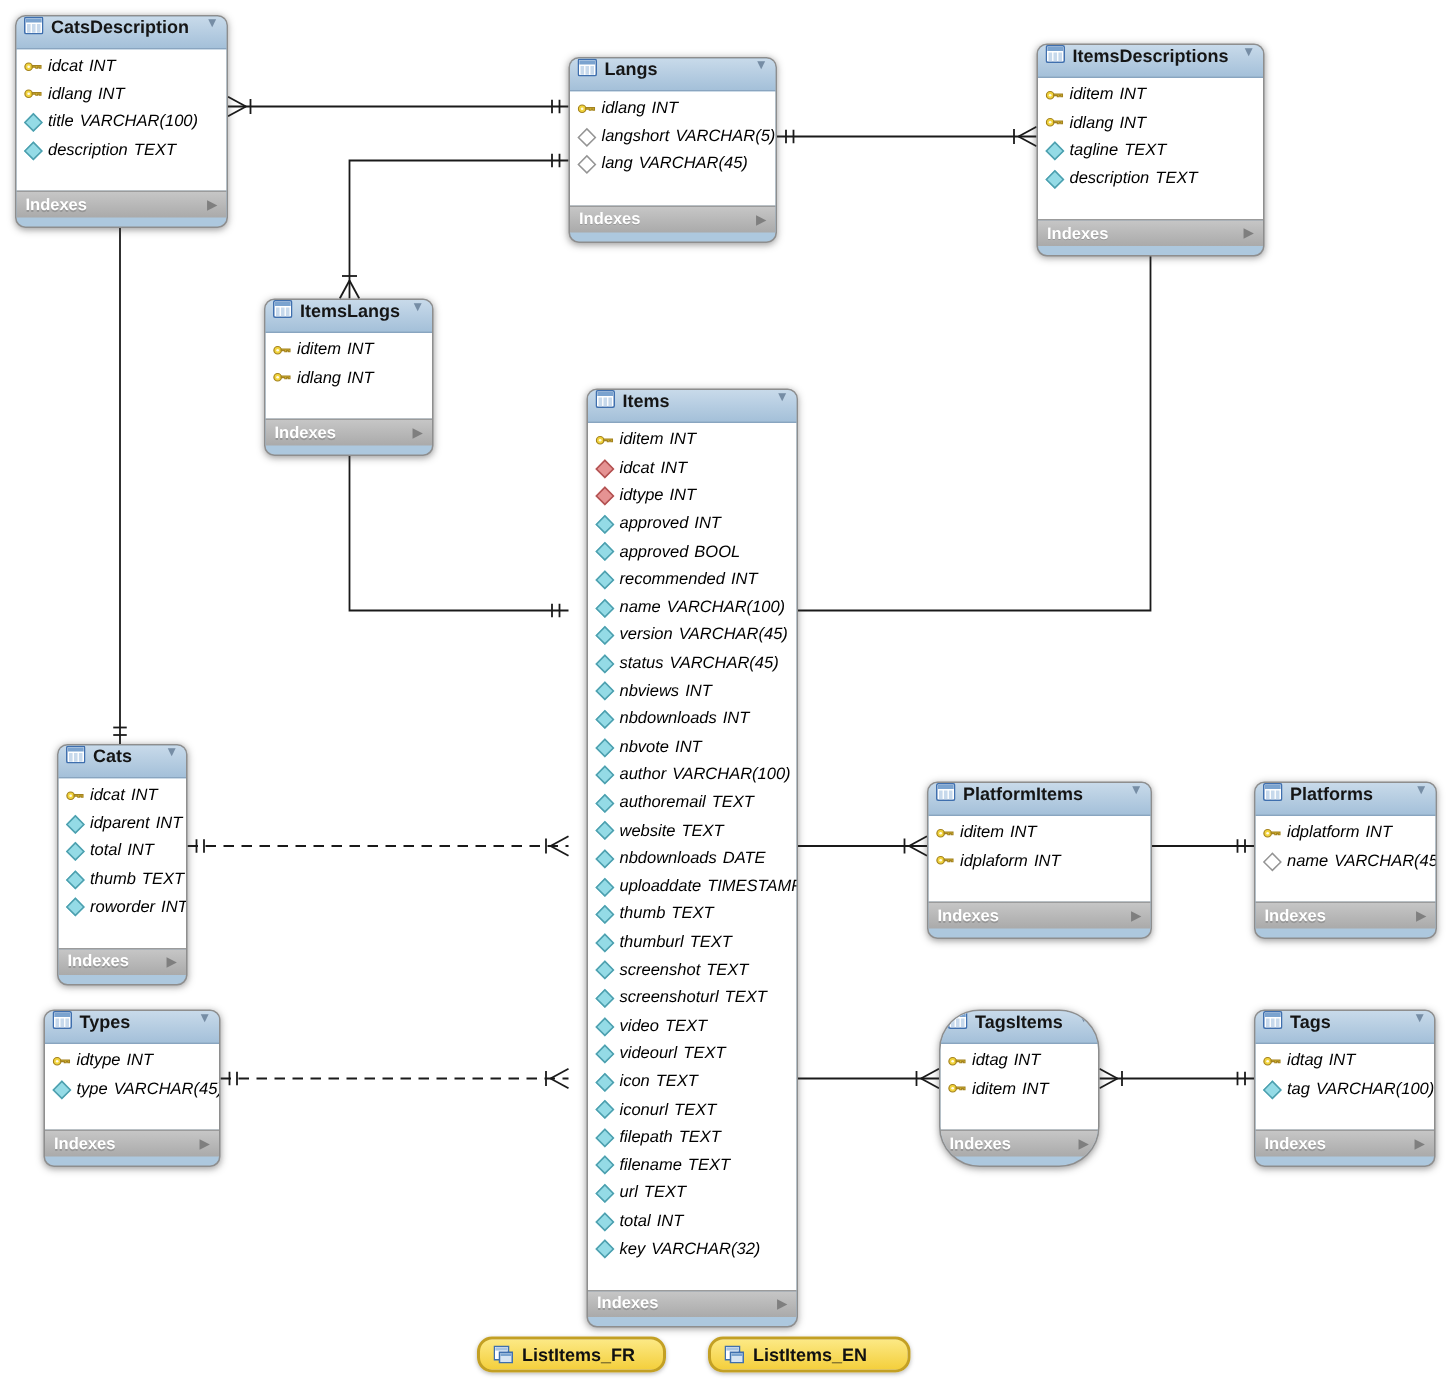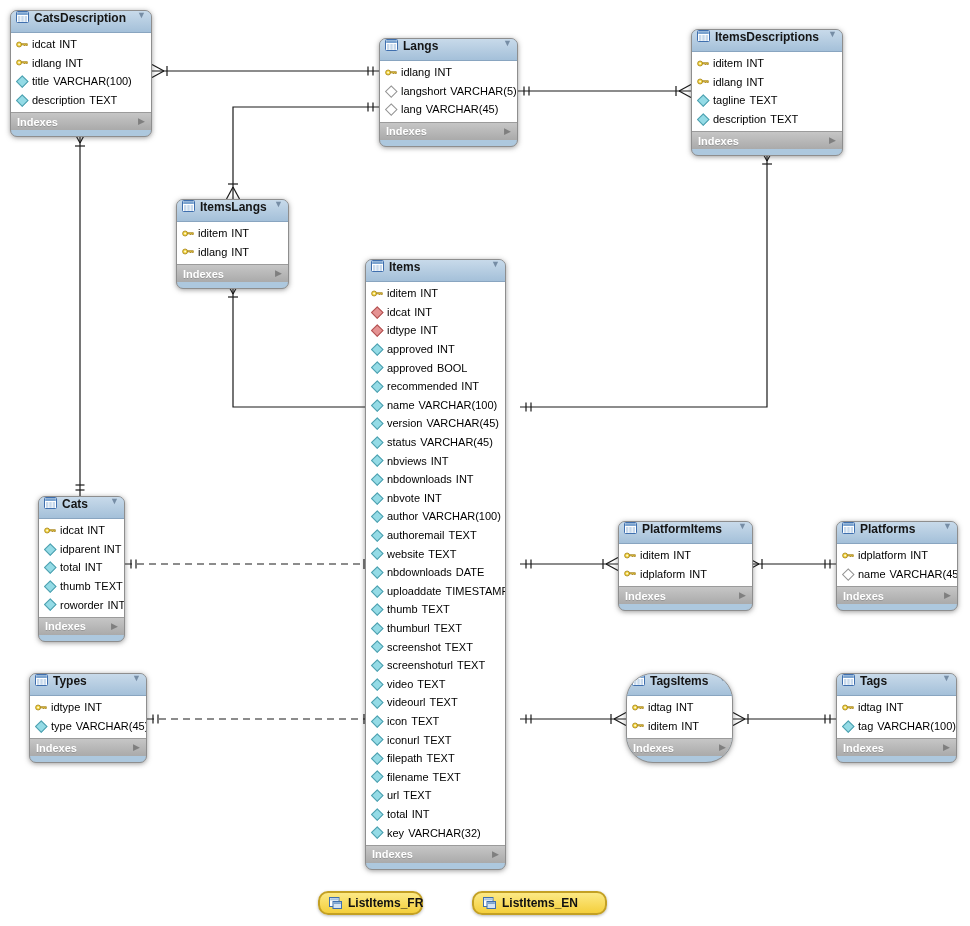--- a/index.html
+++ b/index.html
@@ -11,21 +11,21 @@
   html,body{margin:0;padding:0;background:#fff;font-family:"Liberation Sans",sans-serif;}
   #canvas{position:relative;width:970px;height:926px;background:#fff;overflow:hidden;}
   #wires{position:absolute;left:0;top:0;z-index:1;}
   .table-card{position:absolute;z-index:2;border:1px solid #8e8e8e;border-radius:7px;overflow:hidden;
     background:var(--cap);box-shadow:0 1px 5px rgba(60,60,60,.5);box-sizing:border-box;padding-bottom:6px;}
   .tc-header{height:21px;display:flex;align-items:flex-start;gap:5px;padding:0 5px;
     background:linear-gradient(var(--hdr-top),var(--hdr-bot));border-bottom:1px solid #89a5c0;}
   .tc-title{flex:1;font-size:12px;font-weight:bold;color:#151515;white-space:nowrap;}
   .tc-caret{font-size:9px;color:#768da5;line-height:1;}
   .tc-icon{display:inline-flex;flex:none;}
-  .tc-body{background:#fff;padding:2px 0 3px;}
+  .tc-body{background:#fff;padding:2px 0 18px;font-style:italic;}
   .tc-row{height:18.6px;display:flex;align-items:center;padding:0 4px;font-size:11px;color:#000;white-space:nowrap;}
   .col-icon{width:14px;display:inline-flex;justify-content:center;align-items:center;margin-right:3px;flex:none;}
   .col-name{margin-right:4px;}
   .dm{width:6.5px;height:6.5px;transform:rotate(45deg);border:1px solid #949494;display:inline-block;background:#fff;}
   .dm-notnull{background:var(--dm-cyan);border-color:#4d9fae;}
   .dm-fk{background:var(--dm-red);border-color:#b25252;}
   .dm-null{background:#fff;border-color:#949494;}
   .tc-footer{height:17px;display:flex;align-items:center;justify-content:space-between;padding:0 6px;
     background:linear-gradient(var(--idx-top),var(--idx-bot));border-top:1px solid #9b9b9b;}
   .tc-footer-label{font-size:11px;font-weight:bold;color:#fff;text-shadow:0 1px 0 rgba(0,0,0,.15);}
@@ -347,21 +347,21 @@
           </span>
     <span class="col-name">idlang</span>
     <span class="col-type">INT</span>
   </div>
       </div>
     <div class="tc-footer">
       <span class="tc-footer-label">Indexes</span>
       <span class="tc-footer-arrow">▶</span>
     </div>
   </div>
-    <div class="table-card" style="left: 365px; top: 259px; width: 141px;">
+    <div class="table-card" style="left: 391px; top: 259px; width: 141px;">
     <div class="tc-header">
       <span class="tc-icon">
           <svg width="13" height="12" viewBox="0 0 13 12">
             <rect x="0.5" y="0.5" width="12" height="11" rx="1" fill="#fff" stroke="#3f6fae"></rect>
             <rect x="1.2" y="1.2" width="10.6" height="2.8" fill="#7ba3cf"></rect>
             <rect x="2" y="5" width="2.4" height="5.8" fill="#c7d9ec"></rect>
             <rect x="5.3" y="5" width="2.4" height="5.8" fill="#c7d9ec"></rect>
             <rect x="8.6" y="5" width="2.4" height="5.8" fill="#c7d9ec"></rect>
           </svg>
         </span>
@@ -687,21 +687,21 @@
           </span>
     <span class="col-name">type</span>
     <span class="col-type">VARCHAR(45)</span>
   </div>
       </div>
     <div class="tc-footer">
       <span class="tc-footer-label">Indexes</span>
       <span class="tc-footer-arrow">▶</span>
     </div>
   </div>
-    <div class="table-card" style="left: 618px; top: 521px; width: 135px;">
+    <div class="table-card" style="left: 618px; top: 521px; width: 150px;">
     <div class="tc-header">
       <span class="tc-icon">
           <svg width="13" height="12" viewBox="0 0 13 12">
             <rect x="0.5" y="0.5" width="12" height="11" rx="1" fill="#fff" stroke="#3f6fae"></rect>
             <rect x="1.2" y="1.2" width="10.6" height="2.8" fill="#7ba3cf"></rect>
             <rect x="2" y="5" width="2.4" height="5.8" fill="#c7d9ec"></rect>
             <rect x="5.3" y="5" width="2.4" height="5.8" fill="#c7d9ec"></rect>
             <rect x="8.6" y="5" width="2.4" height="5.8" fill="#c7d9ec"></rect>
           </svg>
         </span>
@@ -863,21 +863,21 @@
           </span>
     <span class="col-name">tag</span>
     <span class="col-type">VARCHAR(100)</span>
   </div>
       </div>
     <div class="tc-footer">
       <span class="tc-footer-label">Indexes</span>
       <span class="tc-footer-arrow">▶</span>
     </div>
   </div>
-    <div class="view-pill" style="left: 318px; top: 891px; width: 105px;">
+    <div class="view-pill" style="left: 318px; top: 891px; width: 126px;">
     <span class="tc-icon">
         <svg width="13" height="12" viewBox="0 0 13 12">
           <rect x="0.5" y="0.5" width="9.5" height="9" fill="#fff" stroke="#3f6fae"></rect>
           <rect x="1.2" y="1.2" width="8.1" height="2.2" fill="#a8c4e2"></rect>
           <rect x="4" y="4.5" width="8.5" height="7" fill="#d7e4f2" stroke="#3f6fae"></rect>
           <rect x="4.7" y="5.2" width="7.1" height="1.8" fill="#7ba3cf"></rect>
         </svg>
       </span>
     <span class="view-label">ListItems_FR</span>
   </div>

